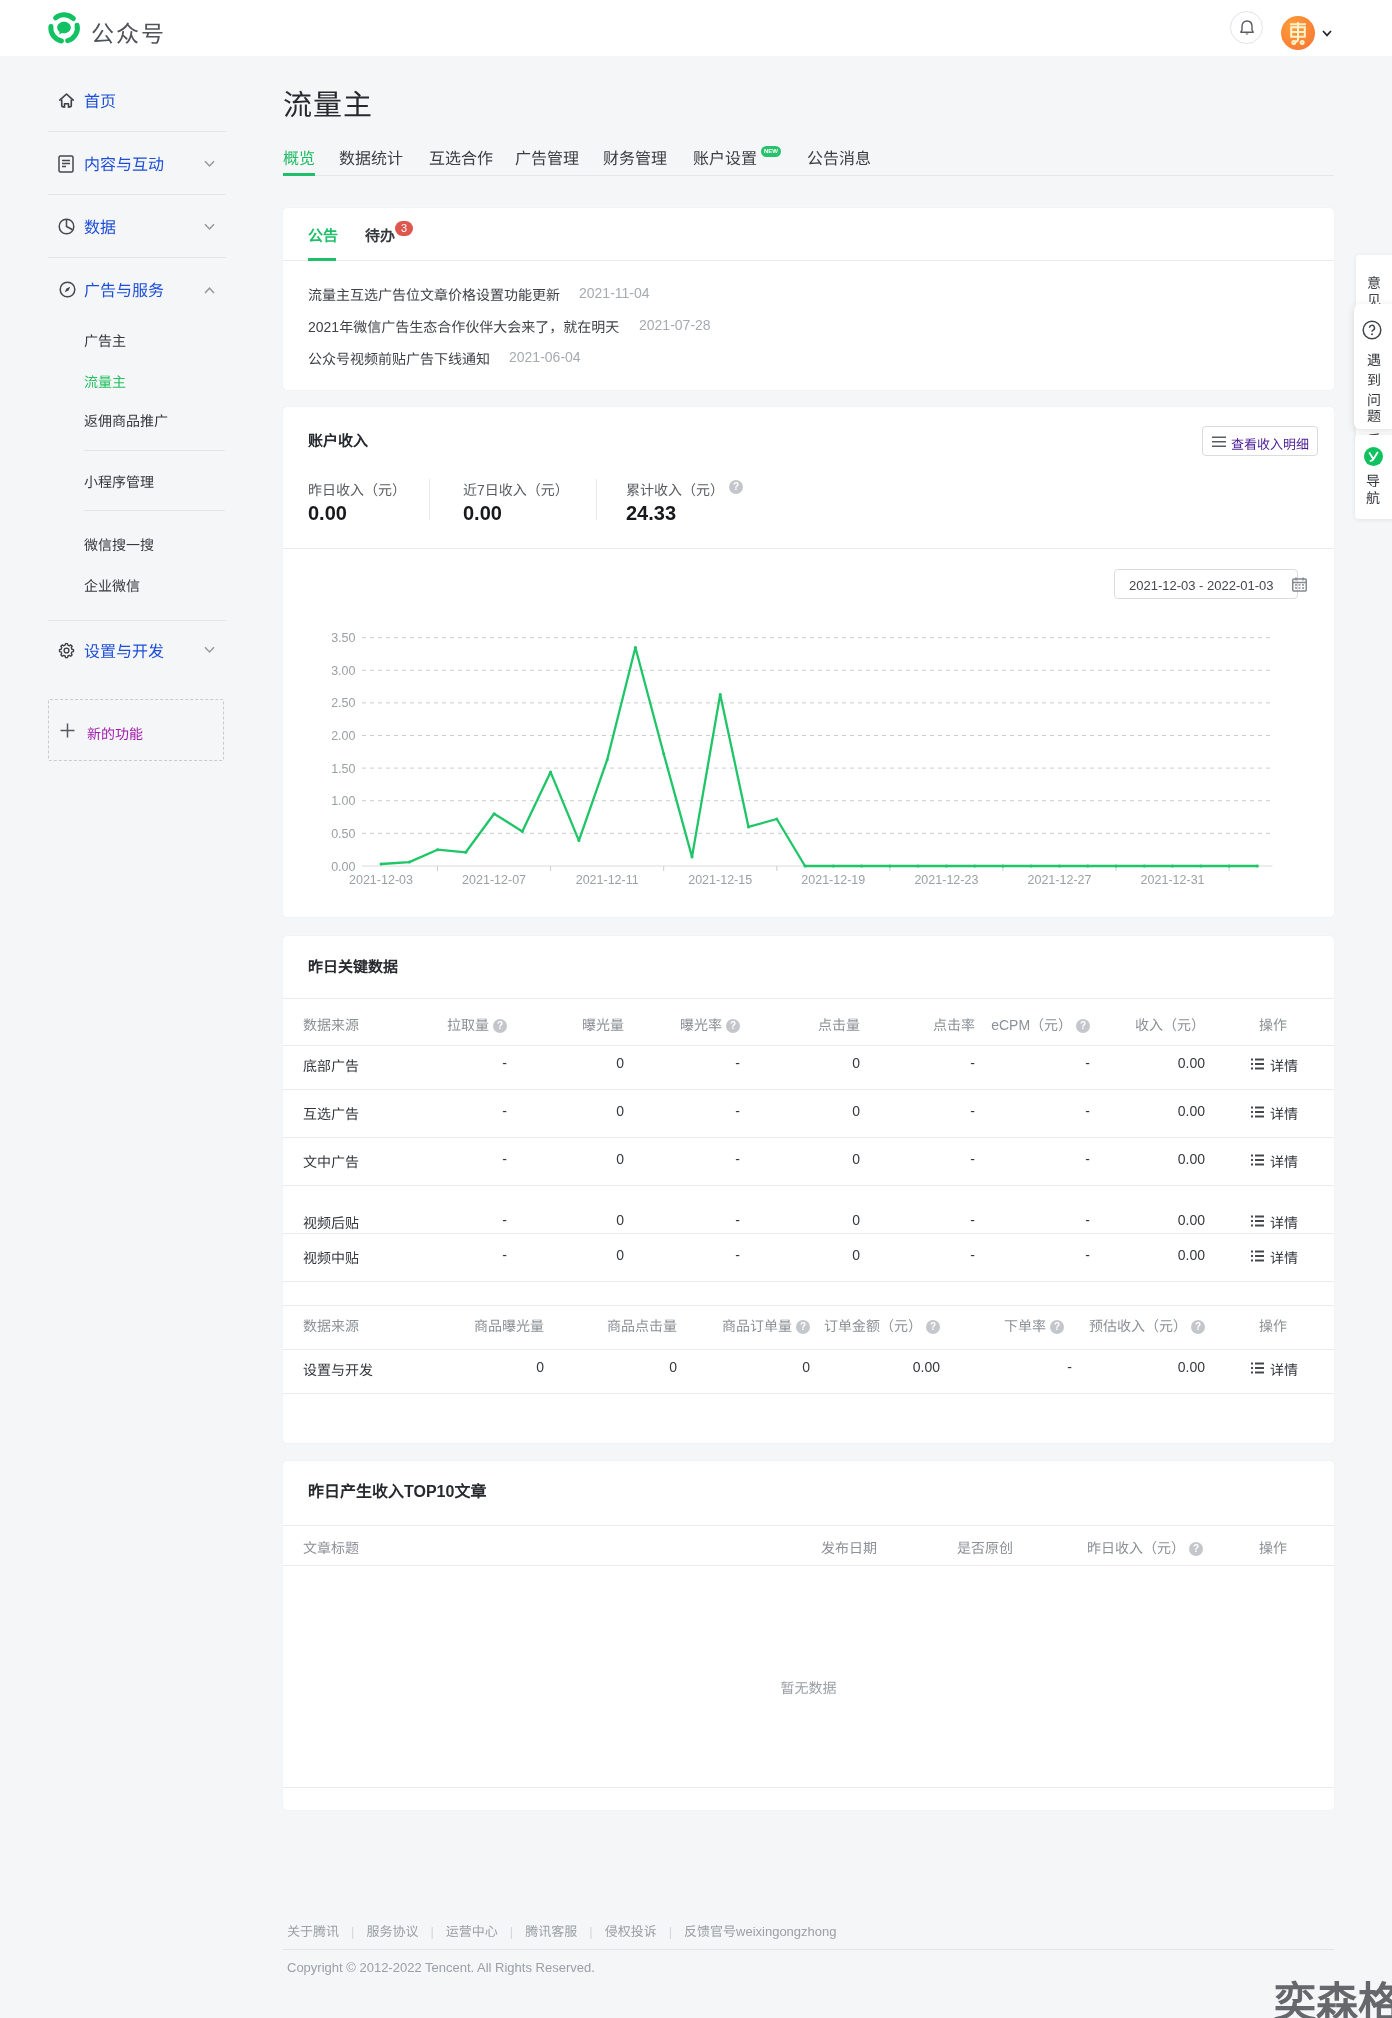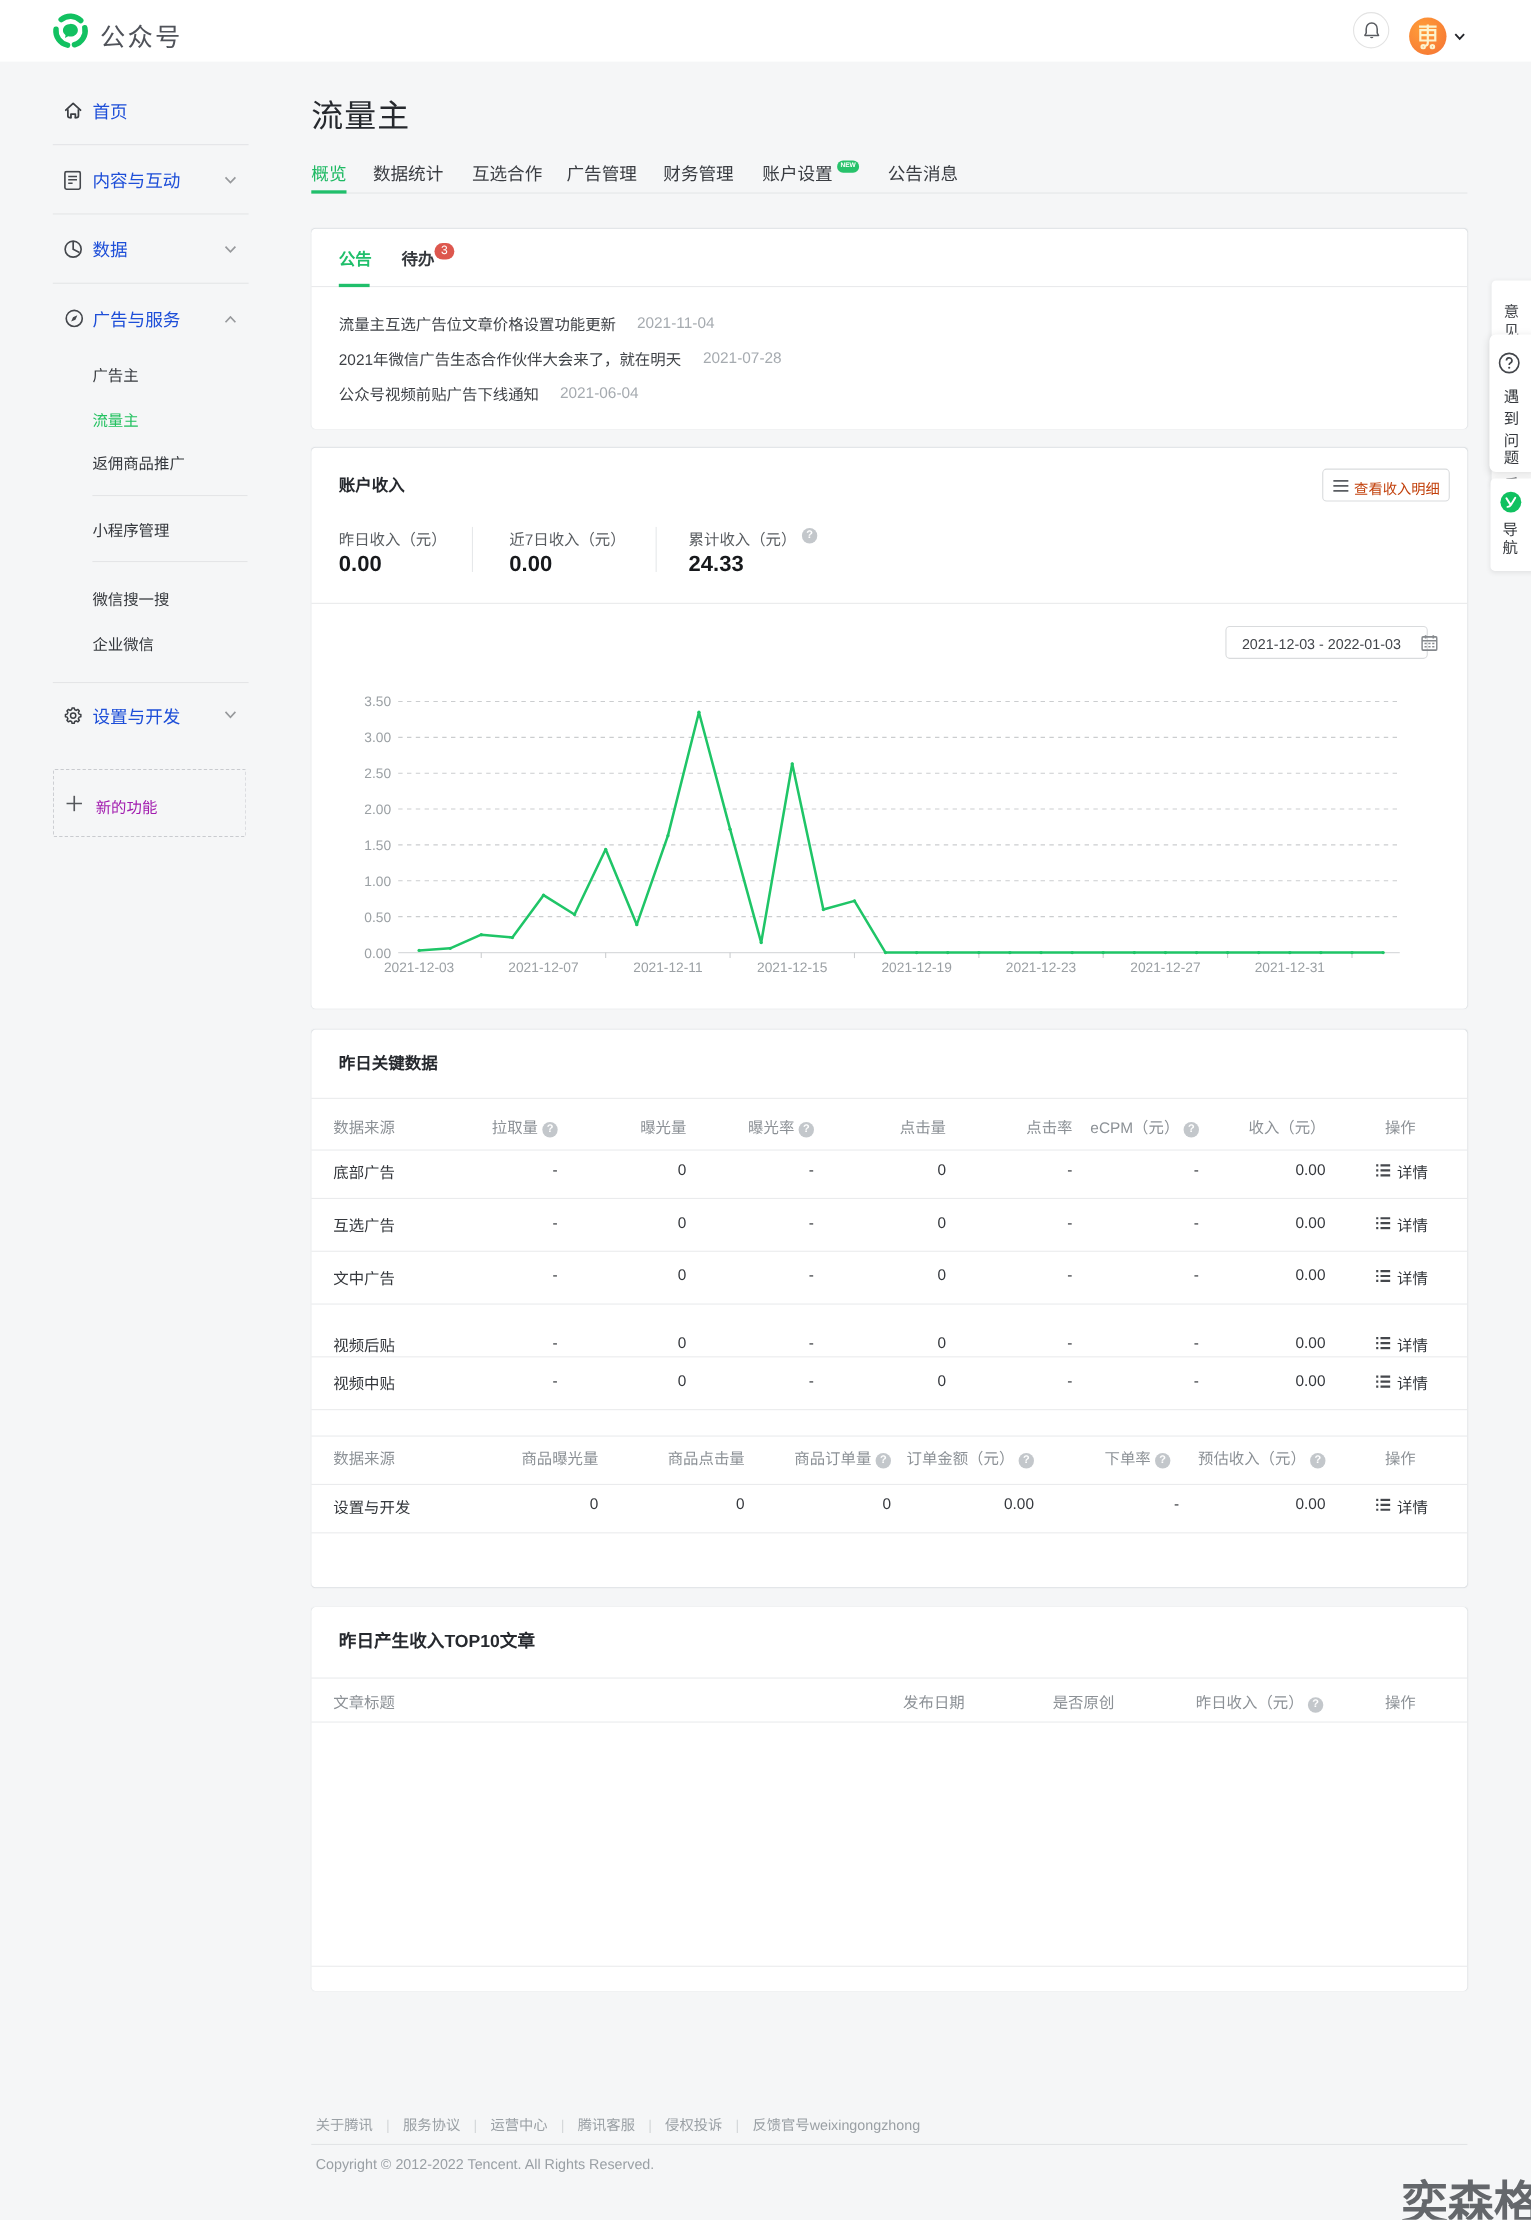--- a/index.html
+++ b/index.html
@@ -159,21 +159,21 @@
     <div class="abs" style="left:25px;top:140px;font-size:14px;color:#3f4247">公众号视频前贴广告下线通知</div>
     <div class="abs" style="left:226px;top:141px;font-size:14px;color:#a6abb0">2021-06-04</div>
   </div>
 
   <div class="card" style="top:351px;height:510px">
     <div class="abs" style="left:25px;top:22px;font-size:15px;font-weight:bold;color:#26292e">账户收入</div>
     <div class="abs" style="left:919px;top:19px;width:116px;height:30px;border:1px solid #d9dbdd;border-radius:4px">
       <svg class="abs" style="left:9px;top:9px" width="14" height="12" viewBox="0 0 14 12">
           <path d="M0,1.2 h14 M0,5.7 h14 M0,10.2 h14" stroke="#5a5d62" stroke-width="1.6"></path>
         </svg>
-      <div class="abs" style="left:28px;top:7px;font-size:13px;color:#c2410c">查看收入明细</div>
+      <div class="abs" style="left:28px;top:7px;font-size:13px;color:#4c1d95">查看收入明细</div>
     </div>
     <div class="abs" style="left:25px;top:72px;font-size:14px;color:#595d61">昨日收入（元）</div>
     <div class="abs" style="left:180px;top:72px;font-size:14px;color:#595d61">近7日收入（元）</div>
     <div class="abs" style="left:343px;top:72px;font-size:14px;color:#595d61">累计收入（元）</div>
     <div class="qicon abs" style="left:446px;top:73px">?</div>
     <div class="abs" style="left:146px;top:72px;height:41px;border-left:1px solid #e6e8ea"></div>
     <div class="abs" style="left:313px;top:72px;height:41px;border-left:1px solid #e6e8ea"></div>
     <div class="abs" style="left:25px;top:95px;font-size:20px;font-weight:bold;color:#17191c">0.00</div>
     <div class="abs" style="left:180px;top:95px;font-size:20px;font-weight:bold;color:#17191c">0.00</div>
     <div class="abs" style="left:343px;top:95px;font-size:20px;font-weight:bold;color:#17191c">24.33</div>
@@ -388,20 +388,21 @@
     <div class="abs" style="left:25px;top:17px;font-size:16px;font-weight:bold;color:#26292e">昨日产生收入TOP10文章</div>
     <div class="abs" style="left:0;top:64px;width:1051px;border-top:1px solid #eaebed"></div>
     <div class="abs trow" style="top:76px">
       <div class="abs thc" style="left:20px">文章标题</div>
       <div class="abs thc" style="left:538px">发布日期</div>
       <div class="abs thc" style="left:674px">是否原创</div>
       <div class="abs thc" style="right:131px">昨日收入（元）&nbsp;<span class="qicon" style="vertical-align:1px">?</span></div>
       <div class="abs thc" style="left:976px">操作</div>
     </div>
     <div class="abs" style="left:0;top:104px;width:1051px;border-top:1px solid #eaebed"></div>
+    <div class="abs" style="left:0;top:216px;width:1051px;text-align:center;font-size:14px;color:#9ba0a4">暂无数据</div>
     <div class="abs" style="left:0;top:326px;width:1051px;border-top:1px solid #eaebed"></div>
   </div>
 
   <div class="abs" style="left:4px;top:1865px;font-size:13px;color:#9aa0a5">关于腾讯<span class="fsep">|</span>服务协议<span class="fsep">|</span>运营中心<span class="fsep">|</span>腾讯客服<span class="fsep">|</span>侵权投诉<span class="fsep">|</span>反馈官号weixingongzhong</div>
   <div class="abs" style="left:0;top:1893px;width:1051px;border-top:1px solid #e2e4e6"></div>
   <div class="abs" style="left:4px;top:1904px;font-size:13px;color:#9aa0a5">Copyright © 2012-2022 Tencent. All Rights Reserved.</div>
 
 </div>
 
 <div class="abs" style="left:1356px;top:255px;width:40px;height:188px;background:#fff;border-radius:4px;box-shadow:0 1px 5px rgba(0,0,0,0.08)">

